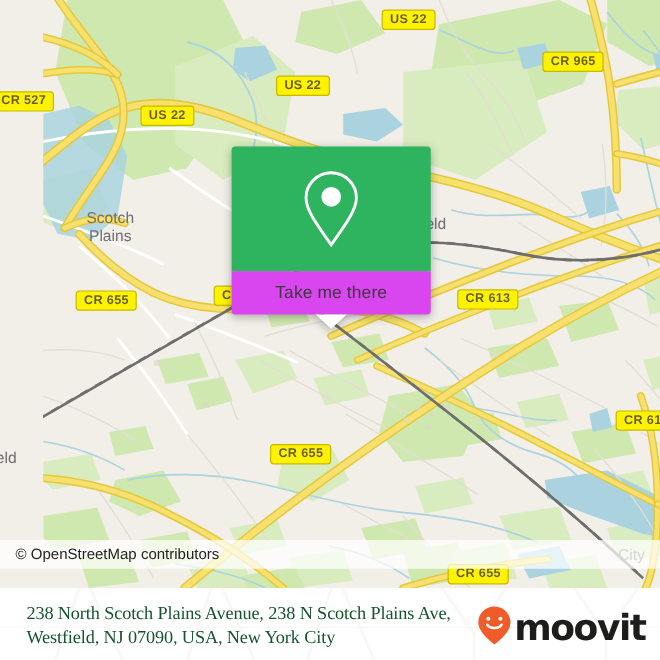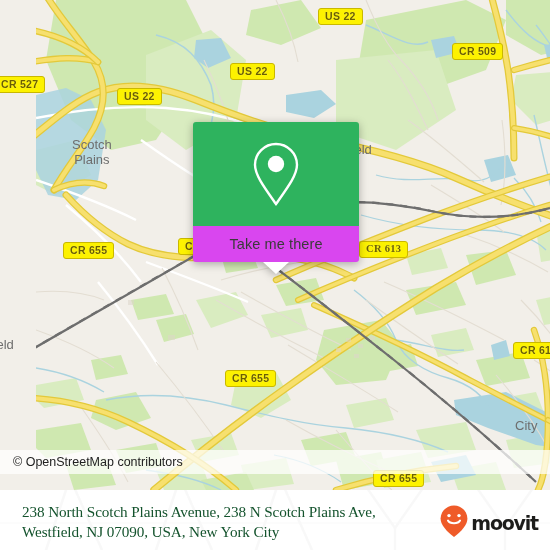--- a/index.html
+++ b/index.html
@@ -45,20 +45,21 @@
 
   
   .place {
     position: absolute;
     color: #6e6e6e;
     font-size: 13px;
     line-height: 15px;
     text-align: center;
     white-space: pre;
     font-family: "Liberation Sans", sans-serif;
+    margin-top: 37px;
   }
 
   
   #attribution {
     position: absolute;
     left: 0; top: 450px;
     width: 550px; height: 24px;
     background: rgba(255,255,255,.72);
     color: #222;
     font-size: 12.5px;
@@ -133,21 +134,21 @@
   }
   #brand {
     position: absolute;
     right: 12px; top: 14px;
     display: flex;
     align-items: center;
     gap: 2px;
   }
   #brand-word {
     color: #1d1d1b;
-    font-size: 19px;
+    font-size: 30px;
     font-weight: bold;
     letter-spacing: -1.2px;
     line-height: 30px;
     font-family: "DejaVu Sans", sans-serif;
   }
 </style>
 </head>
 <body>
 
 <div id="app">
@@ -342,27 +343,27 @@
         <rect x="310" y="338" width="5" height="4" fill="#ded7cb"></rect>
         <rect x="322" y="344" width="5" height="4" fill="#ded7cb"></rect>
         <rect x="334" y="336" width="5" height="4" fill="#ded7cb"></rect>
         <rect x="318" y="354" width="5" height="4" fill="#ded7cb"></rect>
         <rect x="300" y="348" width="5" height="4" fill="#ded7cb"></rect>
       </g>
     </svg>
 
     <div id="shield-layer">
         <div class="shield" style="left: 318px; top: 8px;">US 22</div>
-        <div class="shield" style="left: 452px; top: 43px;">CR 509</div>
+        <div class="shield" style="left: 452px; top: 43px;">CR 965</div>
         <div class="shield" style="left: 230px; top: 63px;">US 22</div>
         <div class="shield" style="left: -6px; top: 76px;">CR 527</div>
         <div class="shield" style="left: 117px; top: 88px;">US 22</div>
         <div class="shield" style="left: 63px; top: 242px;">CR 655</div>
         <div class="shield" style="left: 178px; top: 238px;">CR 655</div>
-        <div class="shield" style="left: 359px; top: 241px; font-family: Liberation Serif, serif;">CR 613</div>
+        <div class="shield" style="left: 381px; top: 241px;">CR 613</div>
         <div class="shield" style="left: 513px; top: 342px;">CR 61</div>
         <div class="shield" style="left: 225px; top: 370px;">CR 655</div>
         <div class="shield" style="left: 373px; top: 470px;">CR 655</div>
       </div>
 
     <div id="place-layer">
         <div class="place" style="left: 72px; top: 137px;">Scotch
 Plains</div>
         <div class="place" style="left: -10px; top: 337px;">field</div>
         <div class="place" style="left: 348px; top: 142px;">field</div>

